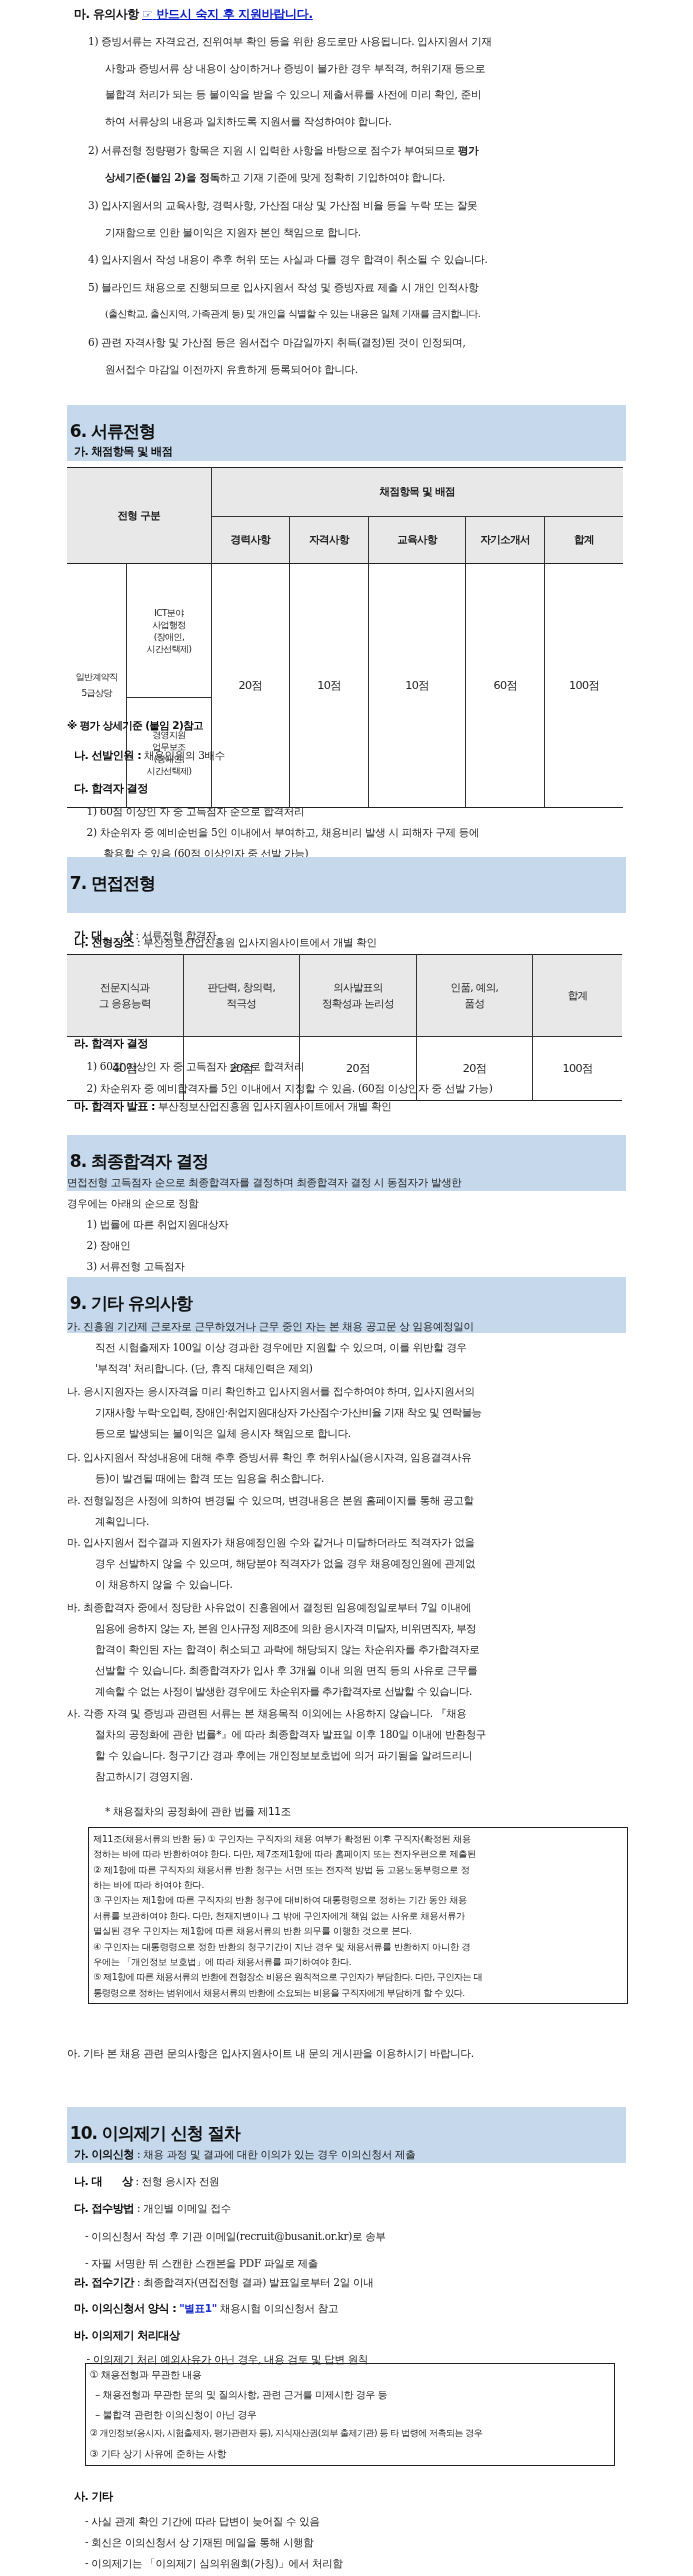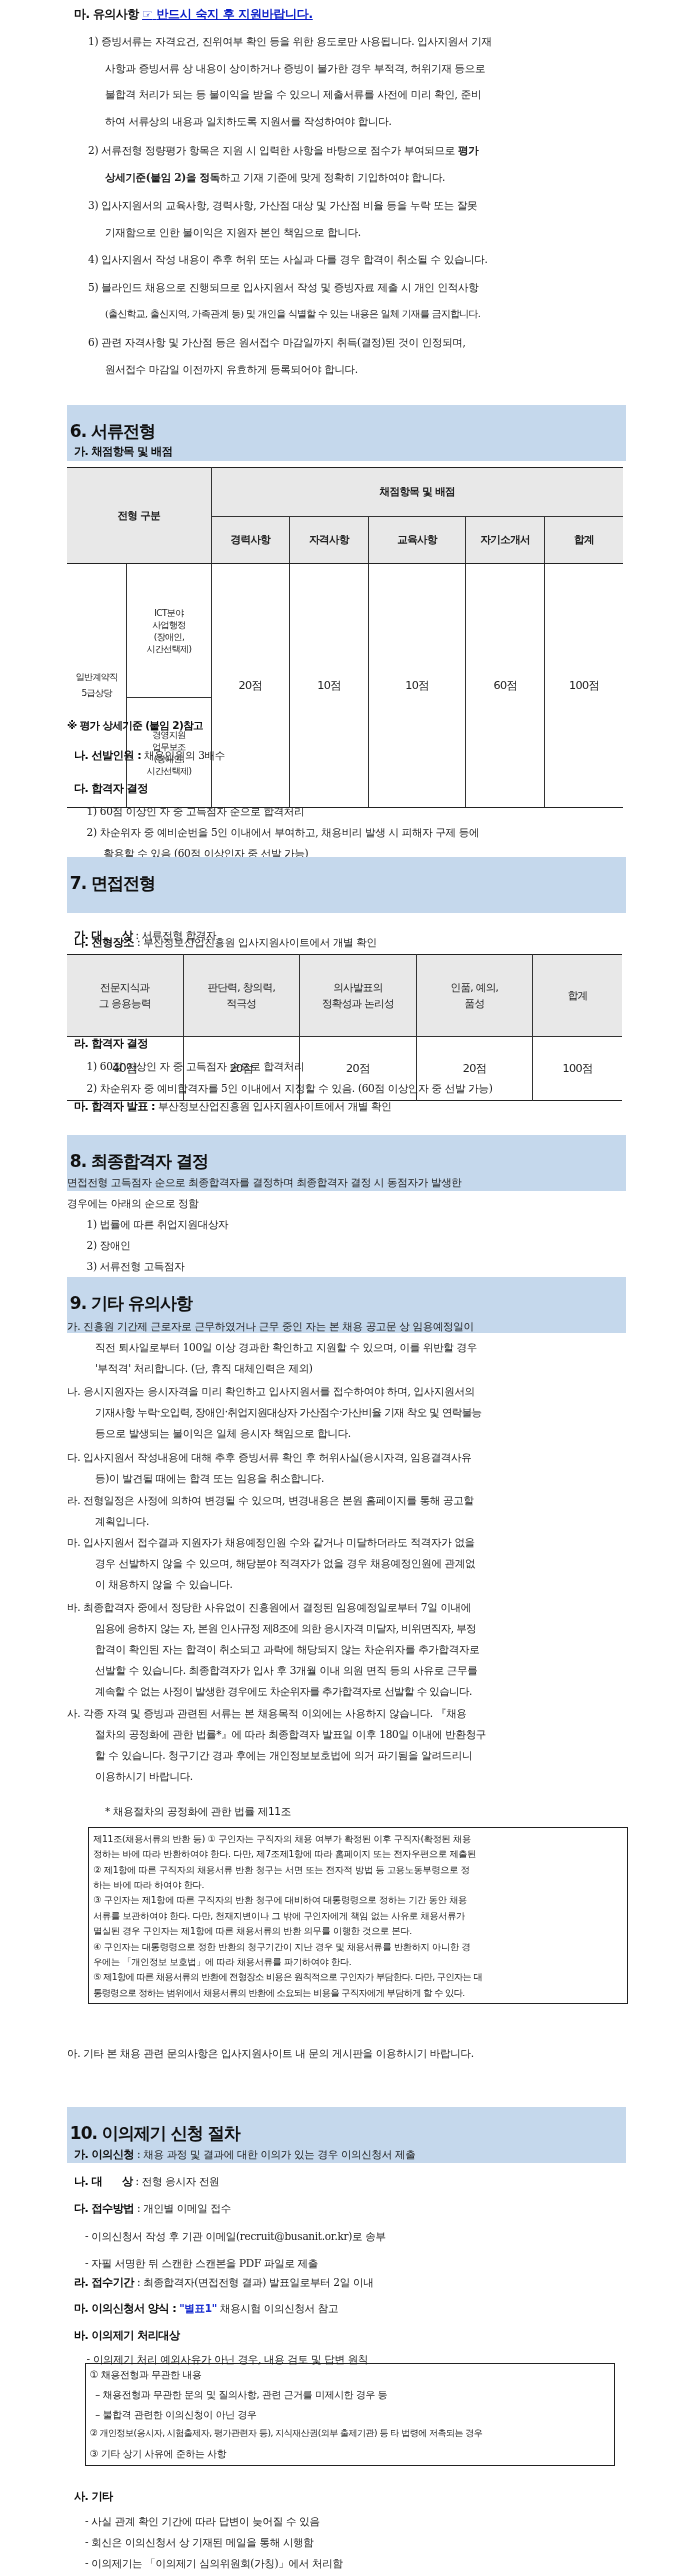--- a/index.html
+++ b/index.html
@@ -209,21 +209,21 @@
     <div class="line">2) 장애인</div>
     <div class="line">3) 서류전형 고득점자</div>
   </div>
 
   <div class="sec" style="top:1277px;">9. 기타 유의사항</div>
 
   <div class="abs" style="top:1309px; left:0; width:559px; line-height:21px;"></div>
 
   <div class="abs" style="top:1316px; left:0; width:559px; line-height:21px;">
     <div class="line"><span>가.</span> <span>진흥원 기간제 근로자로 근무하였거나 근무 중인 자는 본 채용 공고문 상 임용예정일이</span></div>
-    <div class="line" style="padding-left:28px">직전 퇴사일로부터 100일 이상 경과한 확인하고 지원할 수 있으며, 이를 위반할 경우</div>
+    <div class="line" style="padding-left:28px">직전 시험출제자 100일 이상 경과한 경우에만 지원할 수 있으며, 이를 위반할 경우</div>
     <div class="line" style="padding-left:28px">'부적격' 처리합니다. (단, 휴직 대체인력은 제외)</div>
   </div>
 
   <div class="abs" style="top:1381px; left:0; width:559px; line-height:21px;">
     <div class="line"><span>나.</span> <span>응시지원자는 응시자격을 미리 확인하고 입사지원서를 접수하여야 하며, 입사지원서의</span></div>
     <div class="line" style="padding-left:28px; letter-spacing:-0.6px">기재사항 누락·오입력, 장애인·취업지원대상자 가산점수·가산비율 기재 착오 및 연락불능</div>
     <div class="line" style="padding-left:28px">등으로 발생되는 불이익은 일체 응시자 책임으로 합니다.</div>
   </div>
 
   <div class="abs" style="top:1447px; left:0; width:559px; line-height:21px;">
@@ -247,21 +247,21 @@
     <div class="line" style="padding-left:28px; letter-spacing:-0.6px">임용에 응하지 않는 자, 본원 인사규정 제8조에 의한 응시자격 미달자, 비위면직자, 부정</div>
     <div class="line" style="padding-left:28px">합격이 확인된 자는 합격이 취소되고 과락에 해당되지 않는 차순위자를 추가합격자로</div>
     <div class="line" style="padding-left:28px">선발할 수 있습니다. 최종합격자가 입사 후 3개월 이내 의원 면직 등의 사유로 근무를</div>
     <div class="line" style="padding-left:28px; letter-spacing:-0.6px">계속할 수 없는 사정이 발생한 경우에도 차순위자를 추가합격자로 선발할 수 있습니다.</div>
   </div>
 
   <div class="abs" style="top:1703px; left:0; width:559px; line-height:21px;">
     <div class="line"><span>사.</span> <span>각종 자격 및 증빙과 관련된 서류는 본 채용목적 이외에는 사용하지 않습니다. 『채용</span></div>
     <div class="line" style="padding-left:28px">절차의 공정화에 관한 법률*』에 따라 최종합격자 발표일 이후 180일 이내에 반환청구</div>
     <div class="line" style="padding-left:28px">할 수 있습니다. 청구기간 경과 후에는 개인정보보호법에 의거 파기됨을 알려드리니</div>
-    <div class="line" style="padding-left:28px">이용하시기 바랍니다.</div>
+    <div class="line" style="padding-left:28px">참고하시기 경영지원.</div>
   </div>
 
   <div class="abs line sans" style="top:1805px; left:38px; font-size:10.5px;">* 채용절차의 공정화에 관한 법률 제11조</div>
 
   <div class="lawbox" style="top:1827px;">
     <div class="line">제11조(채용서류의 반환 등) ① 구인자는 구직자의 채용 여부가 확정된 이후 구직자(확정된 채용</div>
     <div class="line">정하는 바에 따라 반환하여야 한다. 다만, 제7조제1항에 따라 홈페이지 또는 전자우편으로 제출된</div>
     <div class="line">② 제1항에 따른 구직자의 채용서류 반환 청구는 서면 또는 전자적 방법 등 고용노동부령으로 정</div>
     <div class="line">하는 바에 따라 하여야 한다.</div>
     <div class="line">③ 구인자는 제1항에 따른 구직자의 반환 청구에 대비하여 대통령령으로 정하는 기간 동안 채용</div>

